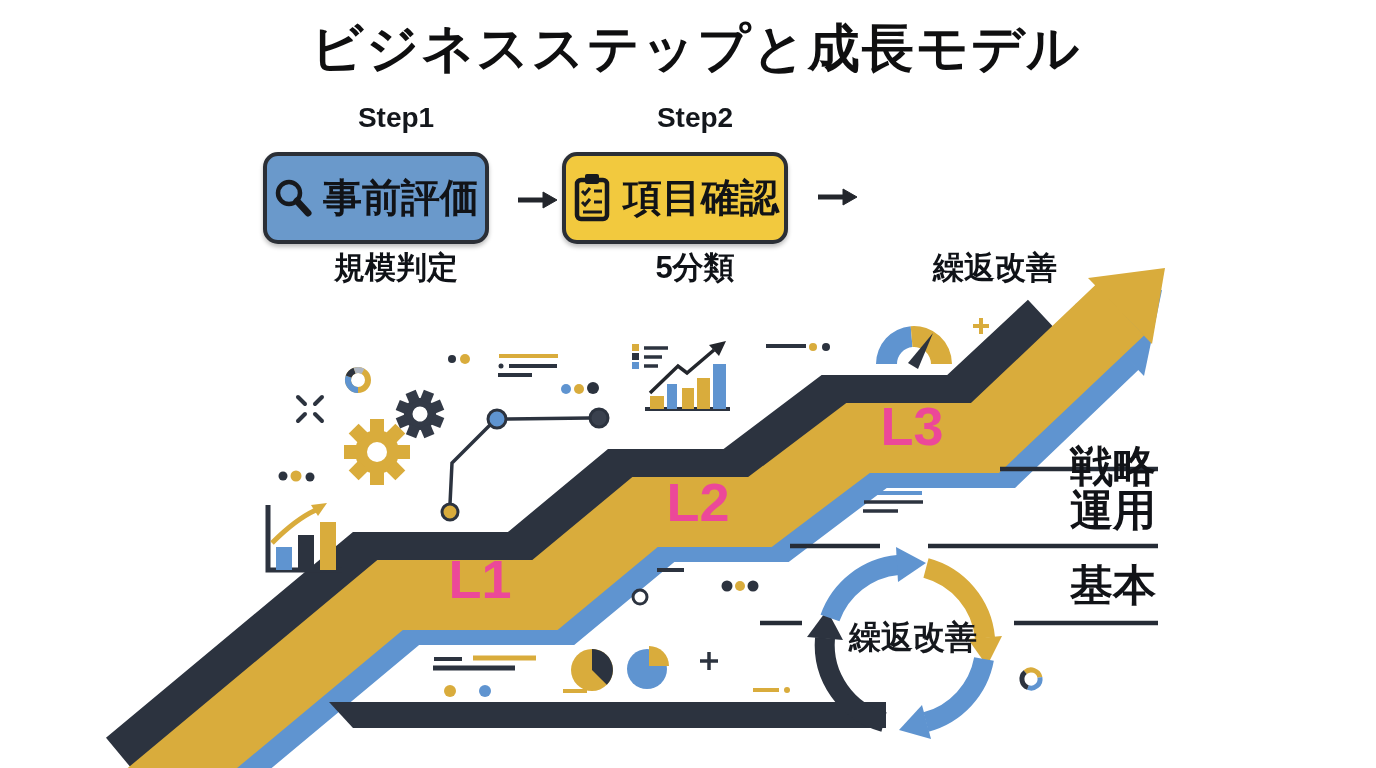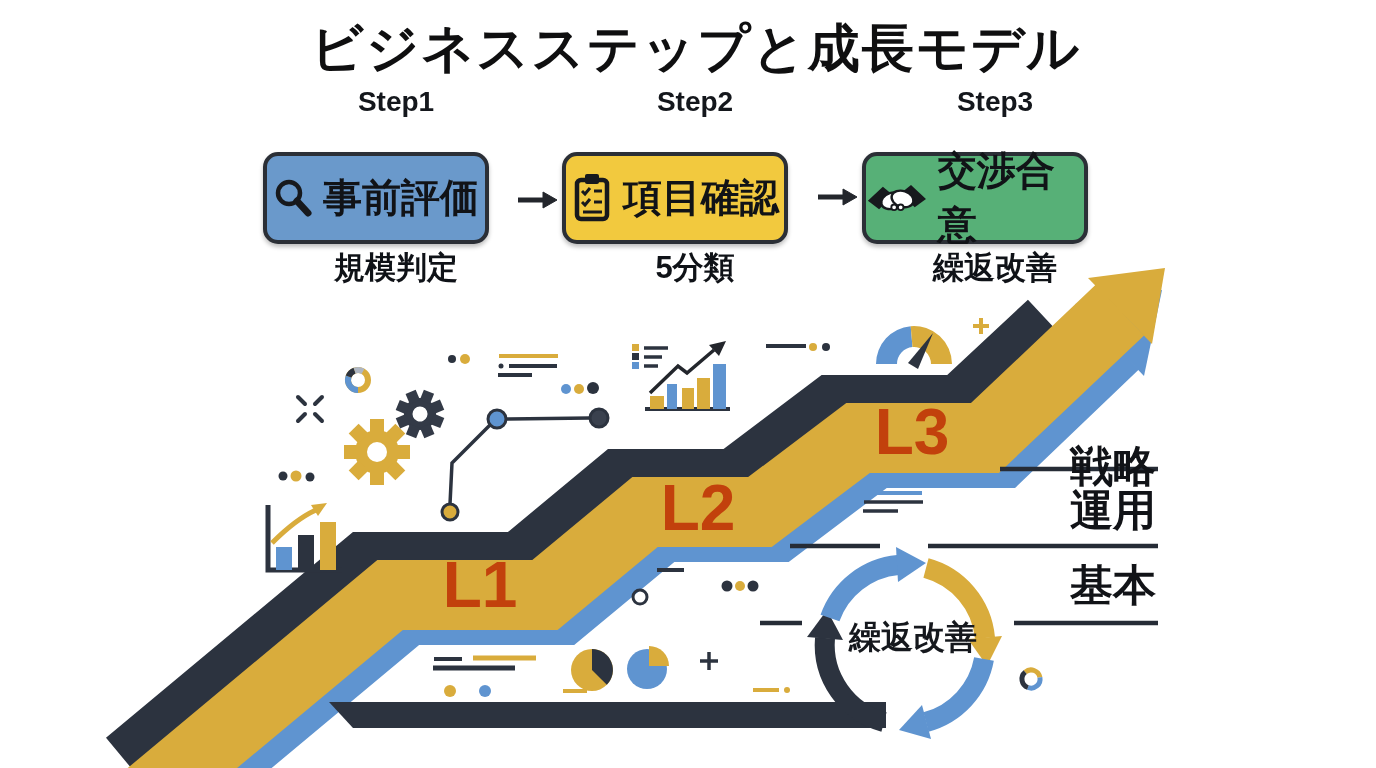--- a/index.html
+++ b/index.html
@@ -2,31 +2,31 @@
 <html><head>
 <meta charset="utf-8">
 <style>
   html,body{margin:0;padding:0;background:#ffffff;}
   .canvas{position:relative;width:1376px;height:768px;background:#ffffff;overflow:hidden;
           font-family:"Liberation Sans","DejaVu Sans",sans-serif;color:#14171c;}
   svg.layer{position:absolute;left:0;top:0;z-index:1;}
   .txt{position:absolute;z-index:2;padding-left:8px;}
   .title{left:0;top:14px;width:1376px;text-align:center;font-size:52px;font-weight:900;
          color:#0f0f10;letter-spacing:2px;}
-  .step-label{top:86px;width:250px;text-align:center;font-size:28px;font-weight:800;color:#14171c;}
+  .step-label{top:102px;width:250px;text-align:center;font-size:28px;font-weight:800;color:#14171c;}
   .step-box{position:absolute;z-index:2;top:152px;width:226px;height:92px;border:4px solid #2b2f36;
             border-radius:15px;box-sizing:border-box;display:flex;align-items:center;justify-content:center;
             gap:10px;box-shadow:0 3px 4px rgba(0,0,0,.25);}
   .step-box .bl{font-size:39px;font-weight:800;color:#111317;}
   .box1{left:263px;background:#6a99cb;}
   .box2{left:562px;background:#f2c93e;}
   .box3{left:862px;background:#57b077;}
   .l1{left:263px;} .l2{left:562px;} .l3{left:862px;}
   .sub-label{top:247px;width:250px;text-align:center;font-size:31px;font-weight:800;color:#0f1217;}
-  .level{width:140px;text-align:center;font-size:64px;font-weight:800;color:#c2410c;}
+  .level{width:140px;text-align:center;font-size:54px;font-weight:800;color:#ec4899;}
   .level1{left:402px;top:548px;} .level2{left:620px;top:471px;} .level3{left:834px;top:395px;}
   .tier{left:1030px;width:150px;text-align:center;font-size:43px;font-weight:800;color:#111317;}
   .tier1{top:405px;margin-top:33px;} .tier2{top:482px;} .tier3{top:557px;}
   .cycle-label{left:820px;top:616px;width:170px;text-align:center;font-size:32px;font-weight:800;color:#15181d;}
 </style>
 </head>
 <body>
 
 <div class="canvas">
 
@@ -282,32 +282,20 @@
       <path d="M11,18 l3,3 l5,-6" fill="none" stroke="#17191d" stroke-width="3"></path>
       <line x1="23" y1="18" x2="31" y2="18" stroke="#17191d" stroke-width="3"></line>
       <path d="M11,29 l3,3 l5,-6" fill="none" stroke="#17191d" stroke-width="3"></path>
       <line x1="23" y1="29" x2="31" y2="29" stroke="#17191d" stroke-width="3"></line>
       <line x1="12" y1="39" x2="31" y2="39" stroke="#17191d" stroke-width="3"></line>
     </svg>
     <span class="bl">項目確認</span>
   </div>
   <div class="txt sub-label l2">5分類</div>
 
-  <div class="txt step-label l3">Step3</div>
-  <div class="step-box box3">
-    <svg width="66" height="42" viewBox="0 0 66 42">
-      <polygon points="2,24 18,9 29,18 14,33" fill="#17191d"></polygon>
-      <polygon points="64,22 48,7 37,16 52,31" fill="#17191d"></polygon>
-      <ellipse cx="28" cy="24" rx="12" ry="8.5" transform="rotate(-18 28 24)" fill="#ffffff" stroke="#17191d" stroke-width="2.5"></ellipse>
-      <ellipse cx="39" cy="22" rx="12" ry="8.5" transform="rotate(18 39 22)" fill="#ffffff" stroke="#17191d" stroke-width="2.5"></ellipse>
-      <circle cx="30" cy="31" r="3" fill="#ffffff" stroke="#17191d" stroke-width="2"></circle>
-      <circle cx="37" cy="31" r="3" fill="#ffffff" stroke="#17191d" stroke-width="2"></circle>
-    </svg>
-    <span class="bl">交渉合意</span>
-  </div>
   <div class="txt sub-label l3">繰返改善</div>
 
   <div class="txt level level1">L1</div>
   <div class="txt level level2">L2</div>
   <div class="txt level level3">L3</div>
 
   <div class="txt tier tier1">戦略</div>
   <div class="txt tier tier2">運用</div>
   <div class="txt cycle-label">繰返改善</div>
 

